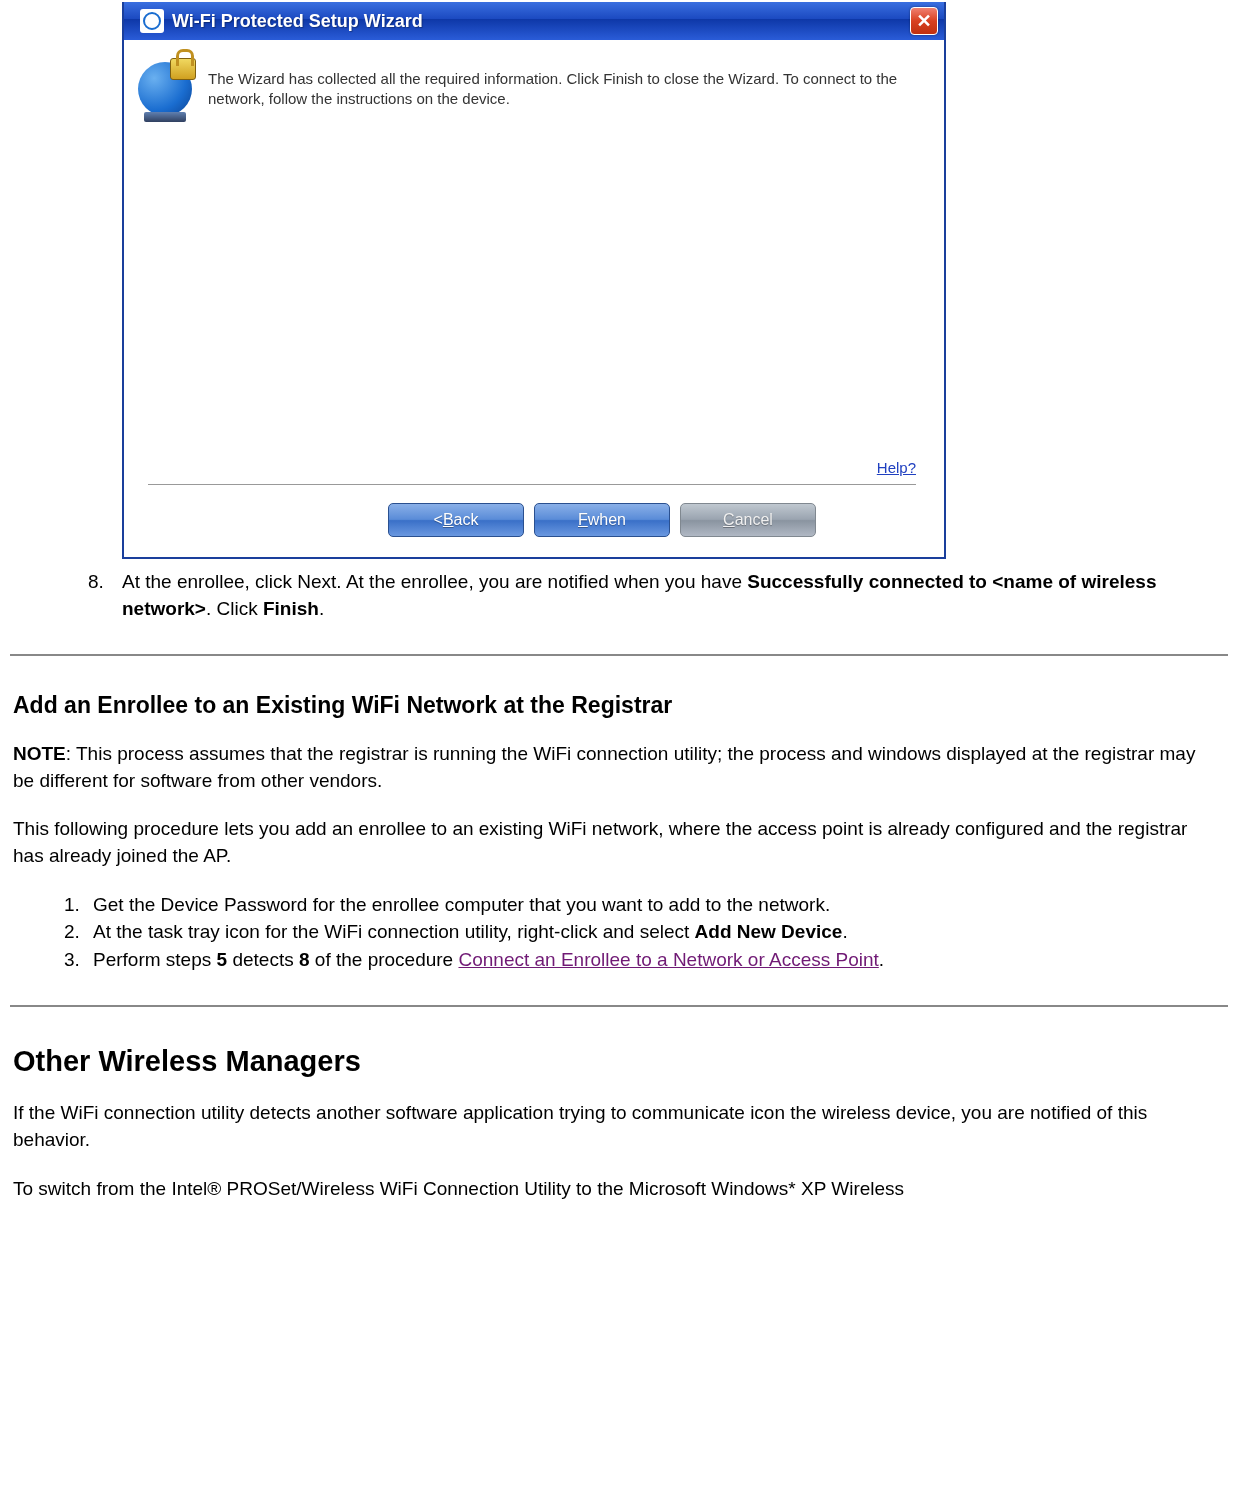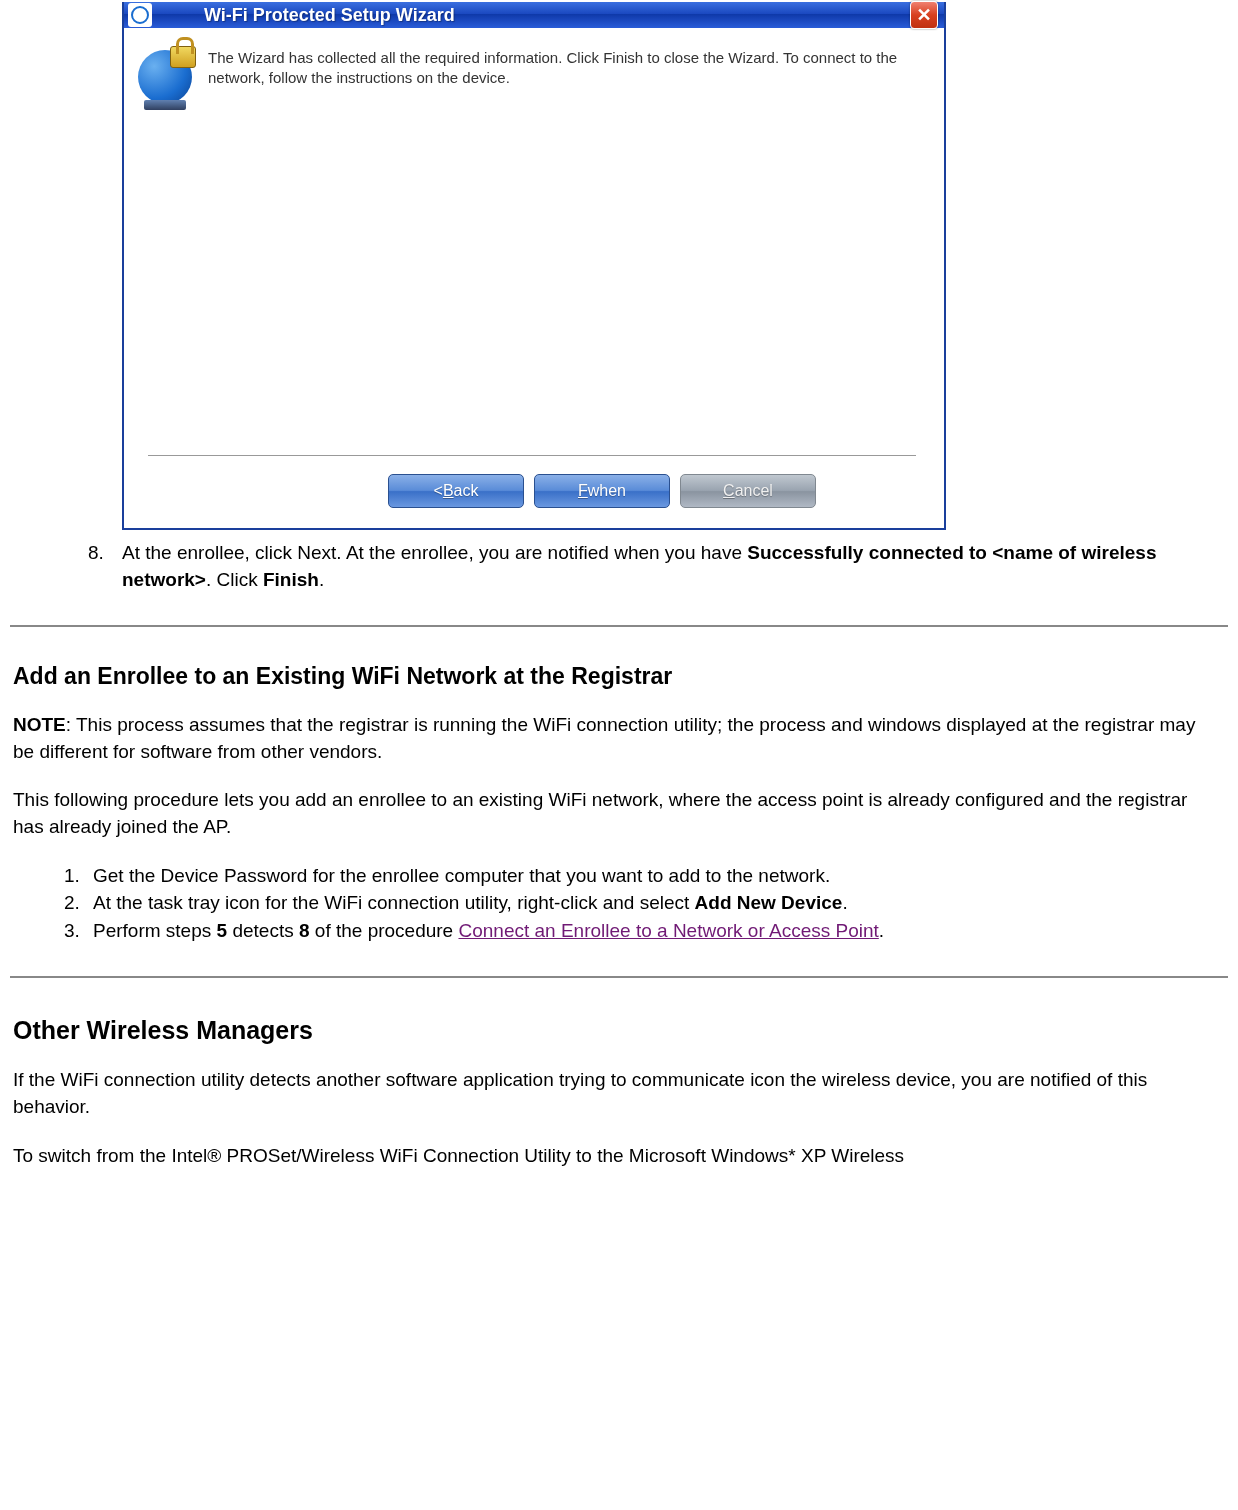--- a/index.html
+++ b/index.html
@@ -18,27 +18,26 @@
     padding: 0 10px 20px 10px;
   }
   .wizard-window {
     width: 824px;
     margin: 2px 0 0 112px;
     border: 2px solid #1a3f9c;
     border-top: none;
     background: #fff;
   }
   .titlebar {
-    height: 26px;
+    height: 38px;
     background: linear-gradient(to bottom, #3a6fe0 0%, #1b49c0 45%, #0e38a8 46%, #2a5cd8 100%);
     display: flex;
     align-items: center;
-    padding: 0 6px 0 4px;
+    padding: 0 6px 0 16px;
     color: #fff;
-    gap: 44px;
   }
   .titlebar-icon {
     width: 24px;
     height: 24px;
     background: #fff;
     border-radius: 3px;
     margin-right: 8px;
     display: flex;
     align-items: center;
     justify-content: center;
@@ -80,21 +79,21 @@
   }
   .wizard-body {
     background: #fff;
     min-height: 500px;
     padding: 18px 18px 0 14px;
     display: flex;
     flex-direction: column;
   }
   .info-row {
     display: flex;
-    align-items: flex-start;
+    align-items: center;
     gap: 14px;
   }
   .wifi-icon {
     width: 56px;
     height: 56px;
     position: relative;
     flex-shrink: 0;
     margin-top: 4px;
   }
   .wifi-icon .circle {
@@ -216,21 +215,21 @@
   .doc-p {
     margin: 22px 10px 22px 3px;
     line-height: 1.4;
   }
   .doc-h3 {
     font-size: 23px;
     font-weight: bold;
     margin: 36px 3px 22px 3px;
   }
   .doc-h2 {
-    font-size: 25px;
+    font-size: 29px;
     font-weight: bold;
     margin: 38px 3px 22px 3px;
   }
   .doc-h4 {
     font-size: 21px;
     font-weight: bold;
     margin: 30px 3px 22px 3px;
   }
   hr.section-rule {
     border: none;
@@ -261,20 +260,23 @@
     <div class="wizard-body">
       <div class="info-row">
         <div class="wifi-icon">
           <div class="circle"></div>
           <div class="lock"></div>
           <div class="base"></div>
         </div>
         <div class="info-text">The Wizard has collected all the required information. Click Finish to close the Wizard. To connect to the network, follow the instructions on the device.</div>
       </div>
       <div style="flex:1; min-height:330px;"></div>
+      <div class="help-row">
+        <span class="help-link">Help?</span>
+      </div>
       <hr class="wizard-hr">
       <div class="button-row">
         <div class="xp-button">
           <span>&lt; </span>
             <span class="ul">B</span>
             <span>ack</span>
         </div>
         <div class="xp-button">
           <span class="ul">F</span>
             <span>when</span>

